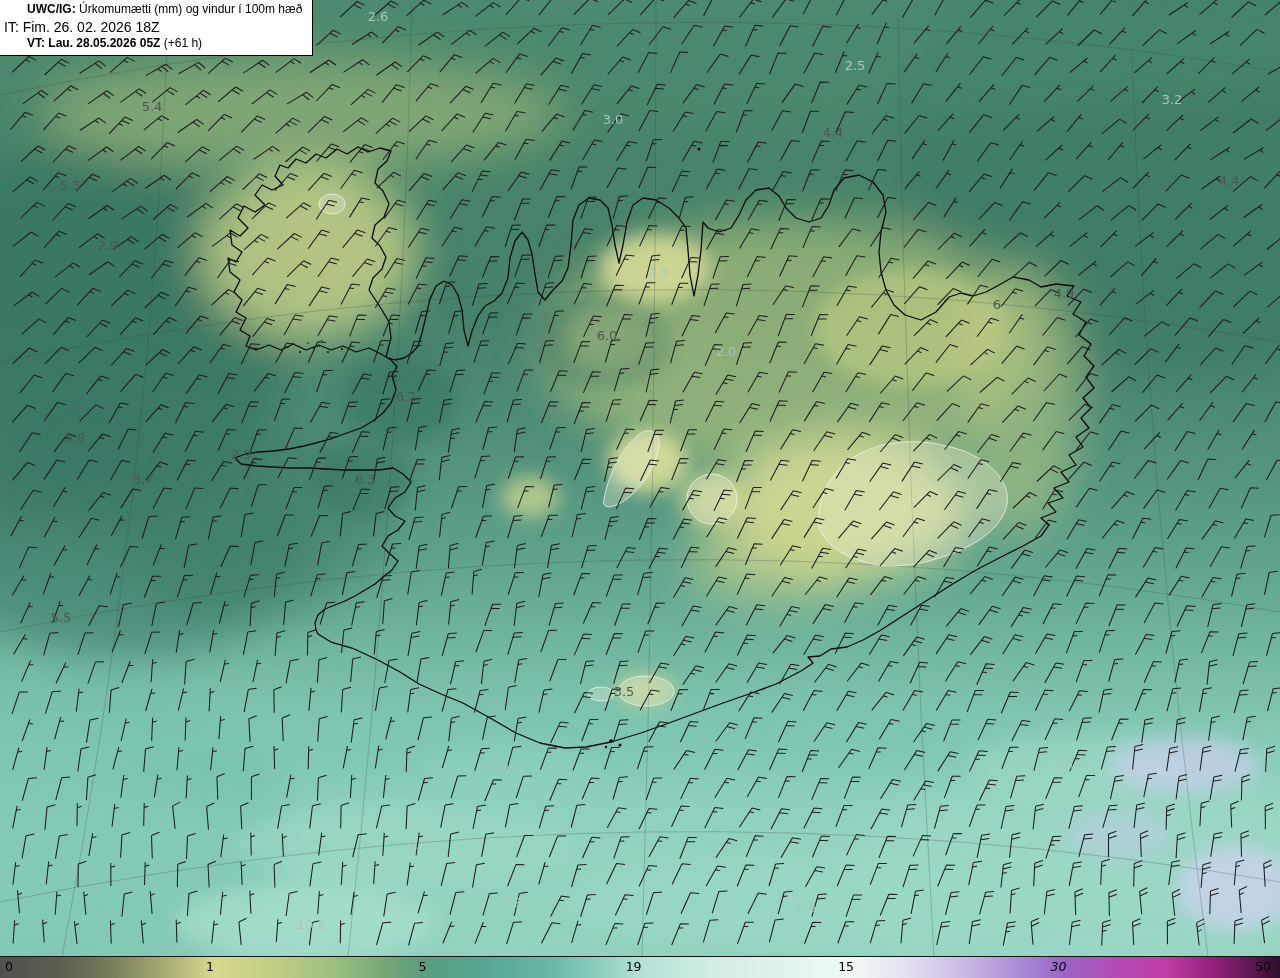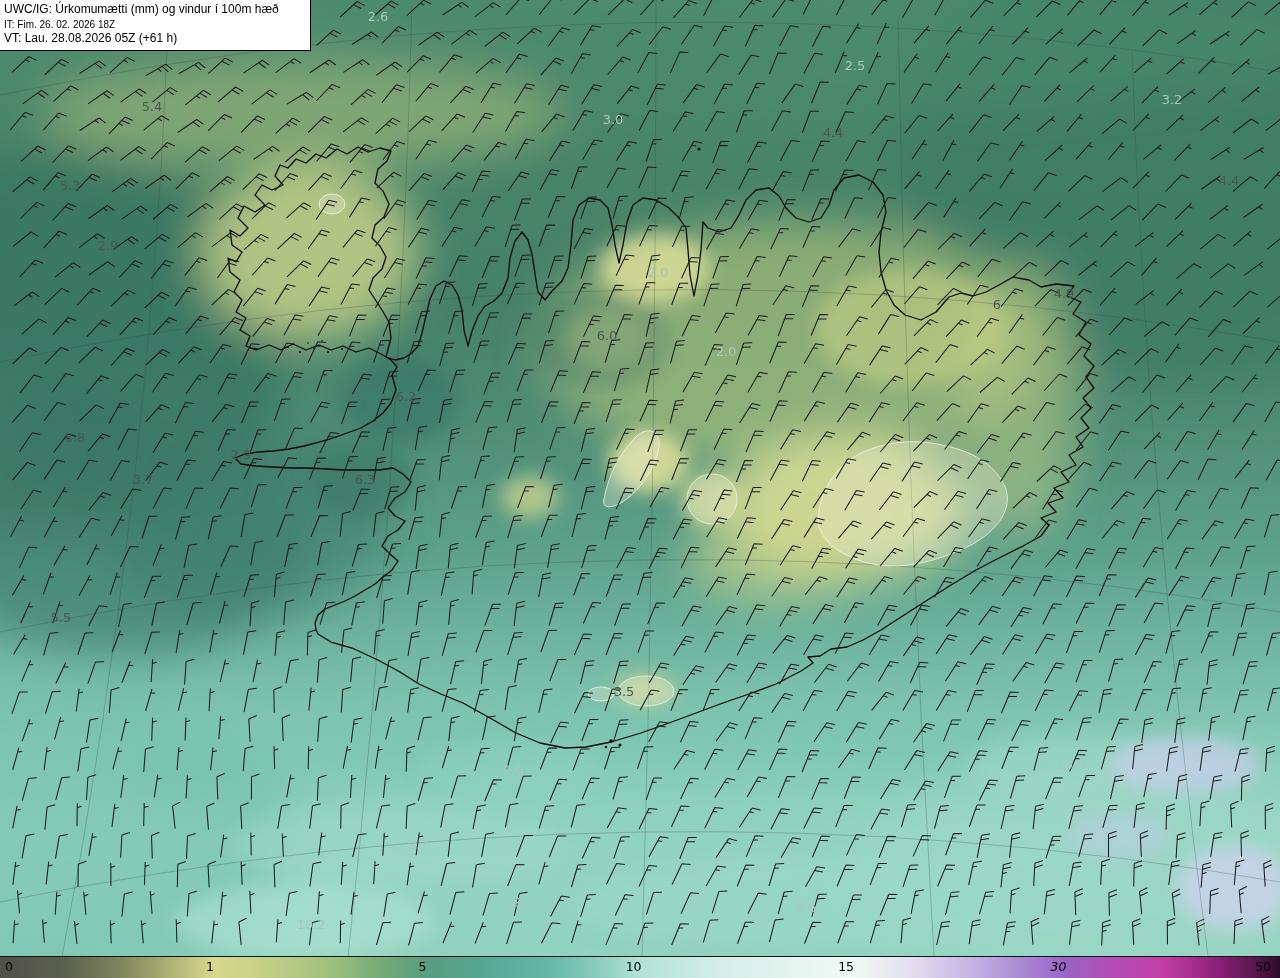--- a/index.html
+++ b/index.html
@@ -2,22 +2,22 @@
 <html><head>
 <meta charset="utf-8">
 <style>
   html,body{margin:0;padding:0;background:#ffffff;}
   .stage{position:relative;width:1280px;height:978px;overflow:hidden;
          font-family:"Liberation Sans","DejaVu Sans",sans-serif;}
   #map{position:absolute;left:0;top:0;display:block;}
   .titlebox{position:absolute;left:0;top:0;background:#ffffff;color:#000;
             border:1px solid #000;border-left:none;border-top:none;
             padding:2px 10px 3px 4px;font-size:12px;line-height:1.32;min-width:296px;}
-  .titlebox .t2{font-size:10px;}
-  .titlebox b{font-weight:normal;}
+  .titlebox .t2{font-size:14px;}
+  .titlebox b{font-weight:bold;margin-left:23px;}
   .colorbar{position:absolute;left:0;bottom:0;width:1280px;height:21px;
             border-top:1px solid #141414;}
   .cbtick{position:absolute;top:0;height:20px;line-height:20px;font-size:12.5px;color:#000;
           font-family:"DejaVu Sans","Liberation Sans",sans-serif;}
 </style>
 </head>
 <body>
 
 <div class="stage">
 
@@ -1395,26 +1395,26 @@
         <text x="418" y="849" text-anchor="middle" fill="#a9c8bb" font-size="13" font-family="&quot;DejaVu Sans&quot;,&quot;Liberation Sans&quot;,sans-serif">9.7</text>
         <text x="512" y="907" text-anchor="middle" fill="#a9c8bb" font-size="13" font-family="&quot;DejaVu Sans&quot;,&quot;Liberation Sans&quot;,sans-serif">7.8</text>
         <text x="806" y="912" text-anchor="middle" fill="#a9c8bb" font-size="13" font-family="&quot;DejaVu Sans&quot;,&quot;Liberation Sans&quot;,sans-serif">9.6</text>
         <text x="311" y="929" text-anchor="middle" fill="#a9c8bb" font-size="13" font-family="&quot;DejaVu Sans&quot;,&quot;Liberation Sans&quot;,sans-serif">10.2</text>
       </g>
   </svg>
 
   <div class="titlebox">
     <div class="t1"><b>UWC/IG:</b><span> Úrkomumætti (mm) og vindur í 100m hæð</span></div>
     <div class="t2">IT: Fim. 26. 02. 2026 18Z</div>
-    <div class="t3"><b>VT: Lau. 28.08.2026 05Z</b><span> (+61 h)</span></div>
+    <div class="t3"><b>VT: Lau. 28.05.2026 05Z</b><span> (+61 h)</span></div>
   </div>
 
   <div class="colorbar" id="colorbar" style="background: linear-gradient(to right, rgb(80, 81, 75) 0%, rgb(92, 96, 80) 5%, rgb(123, 129, 92) 9%, rgb(169, 174, 114) 13%, rgb(214, 217, 140) 16.7%, rgb(195, 207, 134) 21%, rgb(156, 192, 126) 26%, rgb(116, 168, 119) 30%, rgb(88, 157, 128) 33.3%, rgb(85, 168, 147) 38%, rgb(102, 184, 165) 43%, rgb(143, 208, 192) 47%, rgb(179, 226, 214) 50%, rgb(210, 238, 230) 56%, rgb(228, 244, 239) 62%, rgb(240, 249, 245) 66.7%, rgb(227, 224, 241) 71%, rgb(197, 179, 227) 76%, rgb(168, 135, 211) 80%, rgb(154, 99, 198) 83.3%, rgb(180, 76, 180) 87%, rgb(193, 61, 166) 91%, rgb(143, 32, 120) 95%, rgb(90, 22, 80) 98%, rgb(46, 12, 44) 100%);">
       <span class="cbtick" style="left: 0.4%; transform: translateX(0px);">0</span>
       <span class="cbtick" style="left: 16.4%; transform: translateX(-50%);">1</span>
       <span class="cbtick" style="left: 33%; transform: translateX(-50%);">5</span>
-      <span class="cbtick" style="left: 49.5%; transform: translateX(-50%);">10</span>
+      <span class="cbtick" style="left: 49.5%; transform: translateX(-50%);">19</span>
       <span class="cbtick" style="left: 66.1%; transform: translateX(-50%);">15</span>
       <span class="cbtick" style="left: 82.7%; transform: translateX(-50%); font-style: italic;">30</span>
       <span class="cbtick" style="left: 99.3%; transform: translateX(-100%);">50</span>
     </div>
 
 </div>
 
 </body></html>

